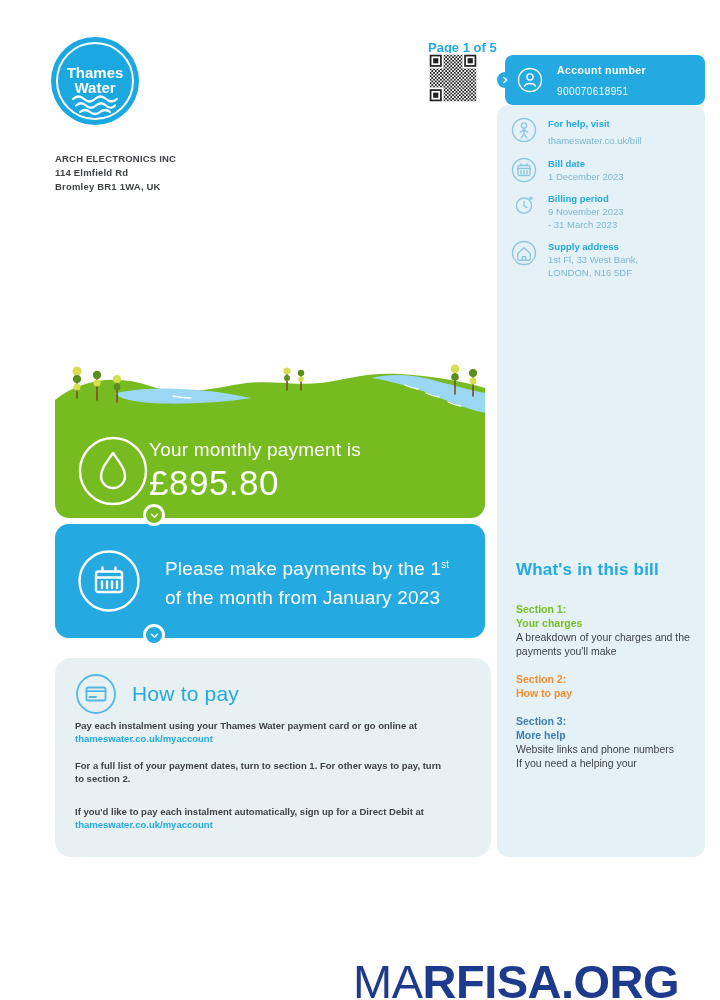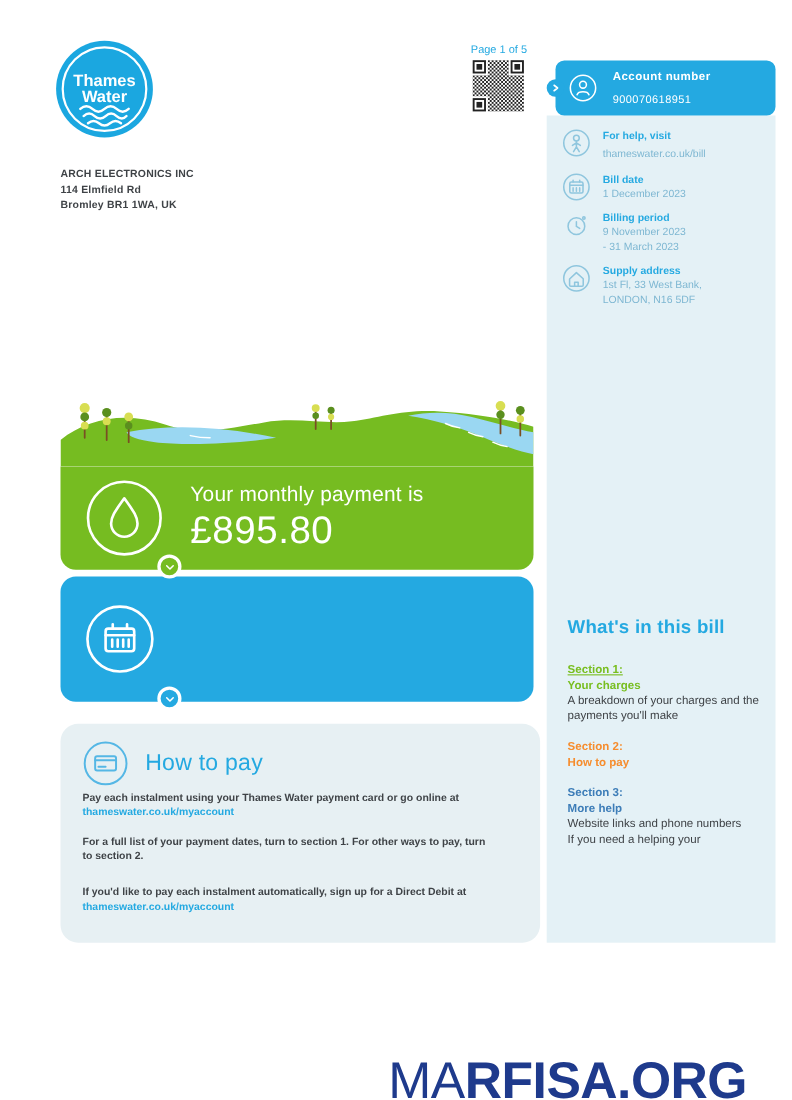--- a/index.html
+++ b/index.html
@@ -6,53 +6,53 @@
   html,body { background:#fff; }
   .page {
     position:relative; width:720px; height:1000px; background:#fff;
     font-family:"Liberation Sans", sans-serif; color:#3F4347; overflow:hidden;
   }
   
   .tw-logo { position:absolute; left:50px; top:36px; width:90px; height:90px; }
   
   .recipient { position:absolute; left:55px; top:152px; font-size:9.5px; line-height:14px; color:#3F4347; font-weight:bold; letter-spacing:.2px; }
   
-  .page-indicator { position:absolute; left:428px; top:40px; font-size:10px; font-weight:normal; color:#24A9E1; }
+  .page-indicator { position:absolute; left:428px; top:40px; font-size:13px; font-weight:bold; color:#24A9E1; }
   .qr { position:absolute; left:428px; top:53px; width:50px; height:50px; }
   
   .sidebar { position:absolute; left:497px; top:55px; width:208px; height:802px; }
   .account-box { position:absolute; left:8px; right:0; top:0; height:50px; background:#24A9E1; border-radius:8px; color:#fff; display:flex; align-items:center; padding-left:12px; }
   .account-bubble { position:absolute; left:-8px; top:17px; width:16px; height:16px; border-radius:50%; background:#24A9E1; display:flex; align-items:center; justify-content:center; }
   .account-bubble svg { width:10px; height:10px; stroke:#fff; stroke-width:2.4; fill:none; stroke-linecap:round; stroke-linejoin:round; }
   .icon-ring { width:26px; height:26px; flex:0 0 26px; }
   .icon-ring svg { width:26px; height:26px; fill:none; stroke-linecap:round; stroke-linejoin:round; }
   .account-box .icon-ring svg { stroke:#fff; stroke-width:1.4; }
   .account-text { margin-left:14px; }
   .account-label { font-size:10.5px; font-weight:bold; letter-spacing:.4px; }
   .account-value { font-size:10px; margin-top:10px; letter-spacing:.4px; }
-  .info-panel { position:absolute; left:0; right:0; top:50px; height:752px; background:#E4F1F6; border-radius:0; }
+  .info-panel { position:absolute; left:0; right:0; top:50px; height:752px; background:#E4F1F6; border-radius:12px; }
   .info-items { padding:12px 12px 0 14px; }
   .info-item { display:flex; gap:11px; margin-bottom:9px; }
   .info-item .icon-ring svg { stroke:#8FC6DE; stroke-width:1.4; }
   .info-label { font-size:9.5px; font-weight:bold; color:#24A9E1; line-height:13px; }
   .info-line { font-size:9.5px; color:#7EB7D2; line-height:13px; }
   .whats-in { position:absolute; left:19px; right:10px; top:455px; }
   .whats-in-title { font-size:17px; font-weight:bold; color:#24A9E1; letter-spacing:.2px; margin-bottom:22px; }
   .wsec { margin-bottom:14px; }
   .wsec-number, .wsec-name { font-size:10.5px; line-height:14px; font-weight:bold; }
   .wsec-desc { font-size:10.5px; line-height:14px; color:#3F4347; }
   
   .main-title { position:absolute; left:68px; top:294px; font-size:29px; color:#24A9E1; font-weight:400; letter-spacing:.2px; }
   
   .hero { position:absolute; left:55px; top:360px; width:430px; height:278px; }
   .landscape { display:block; width:430px; height:64px; }
   .green-body { height:94px; background:#76BC21; border-radius:0 0 14px 14px; display:flex; align-items:center; padding-left:22px; color:#fff; }
   .drop-ring { width:72px; height:72px; flex:0 0 72px; }
   .drop-ring svg, .cal-ring svg { width:100%; height:100%; fill:none; stroke:#fff; stroke-linecap:round; stroke-linejoin:round; }
-  .green-text { margin-left:24px; }
+  .green-text { }
   .pay-label { font-size:19px; letter-spacing:.2px; }
   .pay-amount { font-size:35px; margin-top:2px; letter-spacing:.5px; }
   .chev { position:absolute; left:88px; width:22px; height:22px; border-radius:50%; border:3px solid #fff; display:flex; align-items:center; justify-content:center; z-index:3; }
   .chev svg { width:13px; height:13px; fill:none; stroke:#fff; stroke-width:2.4; stroke-linecap:round; stroke-linejoin:round; }
   .chev.green { background:#76BC21; top:144px; }
   .chev.blue  { background:#24A9E1; top:264px; }
   .blue-card { position:absolute; left:0; right:0; top:164px; height:114px; background:#24A9E1; border-radius:14px; display:flex; align-items:center; padding-left:22px; color:#fff; }
   .cal-ring { width:64px; height:64px; flex:0 0 64px; }
   .blue-text { margin-left:24px; font-size:19px; line-height:29px; letter-spacing:.2px; }
   .blue-text sup { font-size:10px; vertical-align:super; }
@@ -185,21 +185,21 @@
             <div class="info-label">Supply address</div>
             <div class="info-line">1st Fl, 33 West Bank,</div>
             <div class="info-line">LONDON, N16 5DF</div>
           </div>
         </div>
       </div>
 
       <div class="whats-in">
         <div class="whats-in-title">What's in this bill</div>
         <div class="wsec">
-          <div class="wsec-number" style="color: rgb(120, 190, 32); text-decoration: underline;">Section 1:</div>
+          <div class="wsec-number" style="color: rgb(120, 190, 32);">Section 1:</div>
           <div class="wsec-name" style="color: rgb(120, 190, 32);">Your charges</div>
           <div class="wsec-desc">A breakdown of your charges and the payments you'll make</div>
         </div>
         <div class="wsec">
           <div class="wsec-number" style="color: rgb(246, 141, 46);">Section 2:</div>
           <div class="wsec-name" style="color: rgb(246, 141, 46);">How to pay</div>
         </div>
         <div class="wsec">
           <div class="wsec-number" style="color: rgb(61, 125, 184);">Section 3:</div>
           <div class="wsec-name" style="color: rgb(61, 125, 184);">More help</div>
@@ -289,20 +289,24 @@
     </span>
 
     <div class="blue-card">
       <span class="cal-ring">
         <svg viewBox="0 0 64 64" stroke-width="2.4">
             <circle cx="32" cy="32" r="29.5"></circle>
             <rect x="19" y="22.5" width="26" height="20.5" rx="2.5"></rect>
             <path d="M19 28.5h26 M25.5 22.5V18.5 M38.5 22.5V18.5 M25 32.5v6.5 M30 32.5v6.5 M35 32.5v6.5 M40 32.5v6.5"></path>
           </svg>
       </span>
+      <span class="blue-text">
+        <div><span>Please make payments by the 1</span><sup>st</sup></div>
+        <div>of the month from January 2023</div>
+      </span>
     </div>
 
     <span class="chev blue">
       <svg viewBox="0 0 22 22">
           <path d="M6 9l5 5 5-5"></path>
         </svg>
     </span>
   </div>
 
   <div class="howto">

